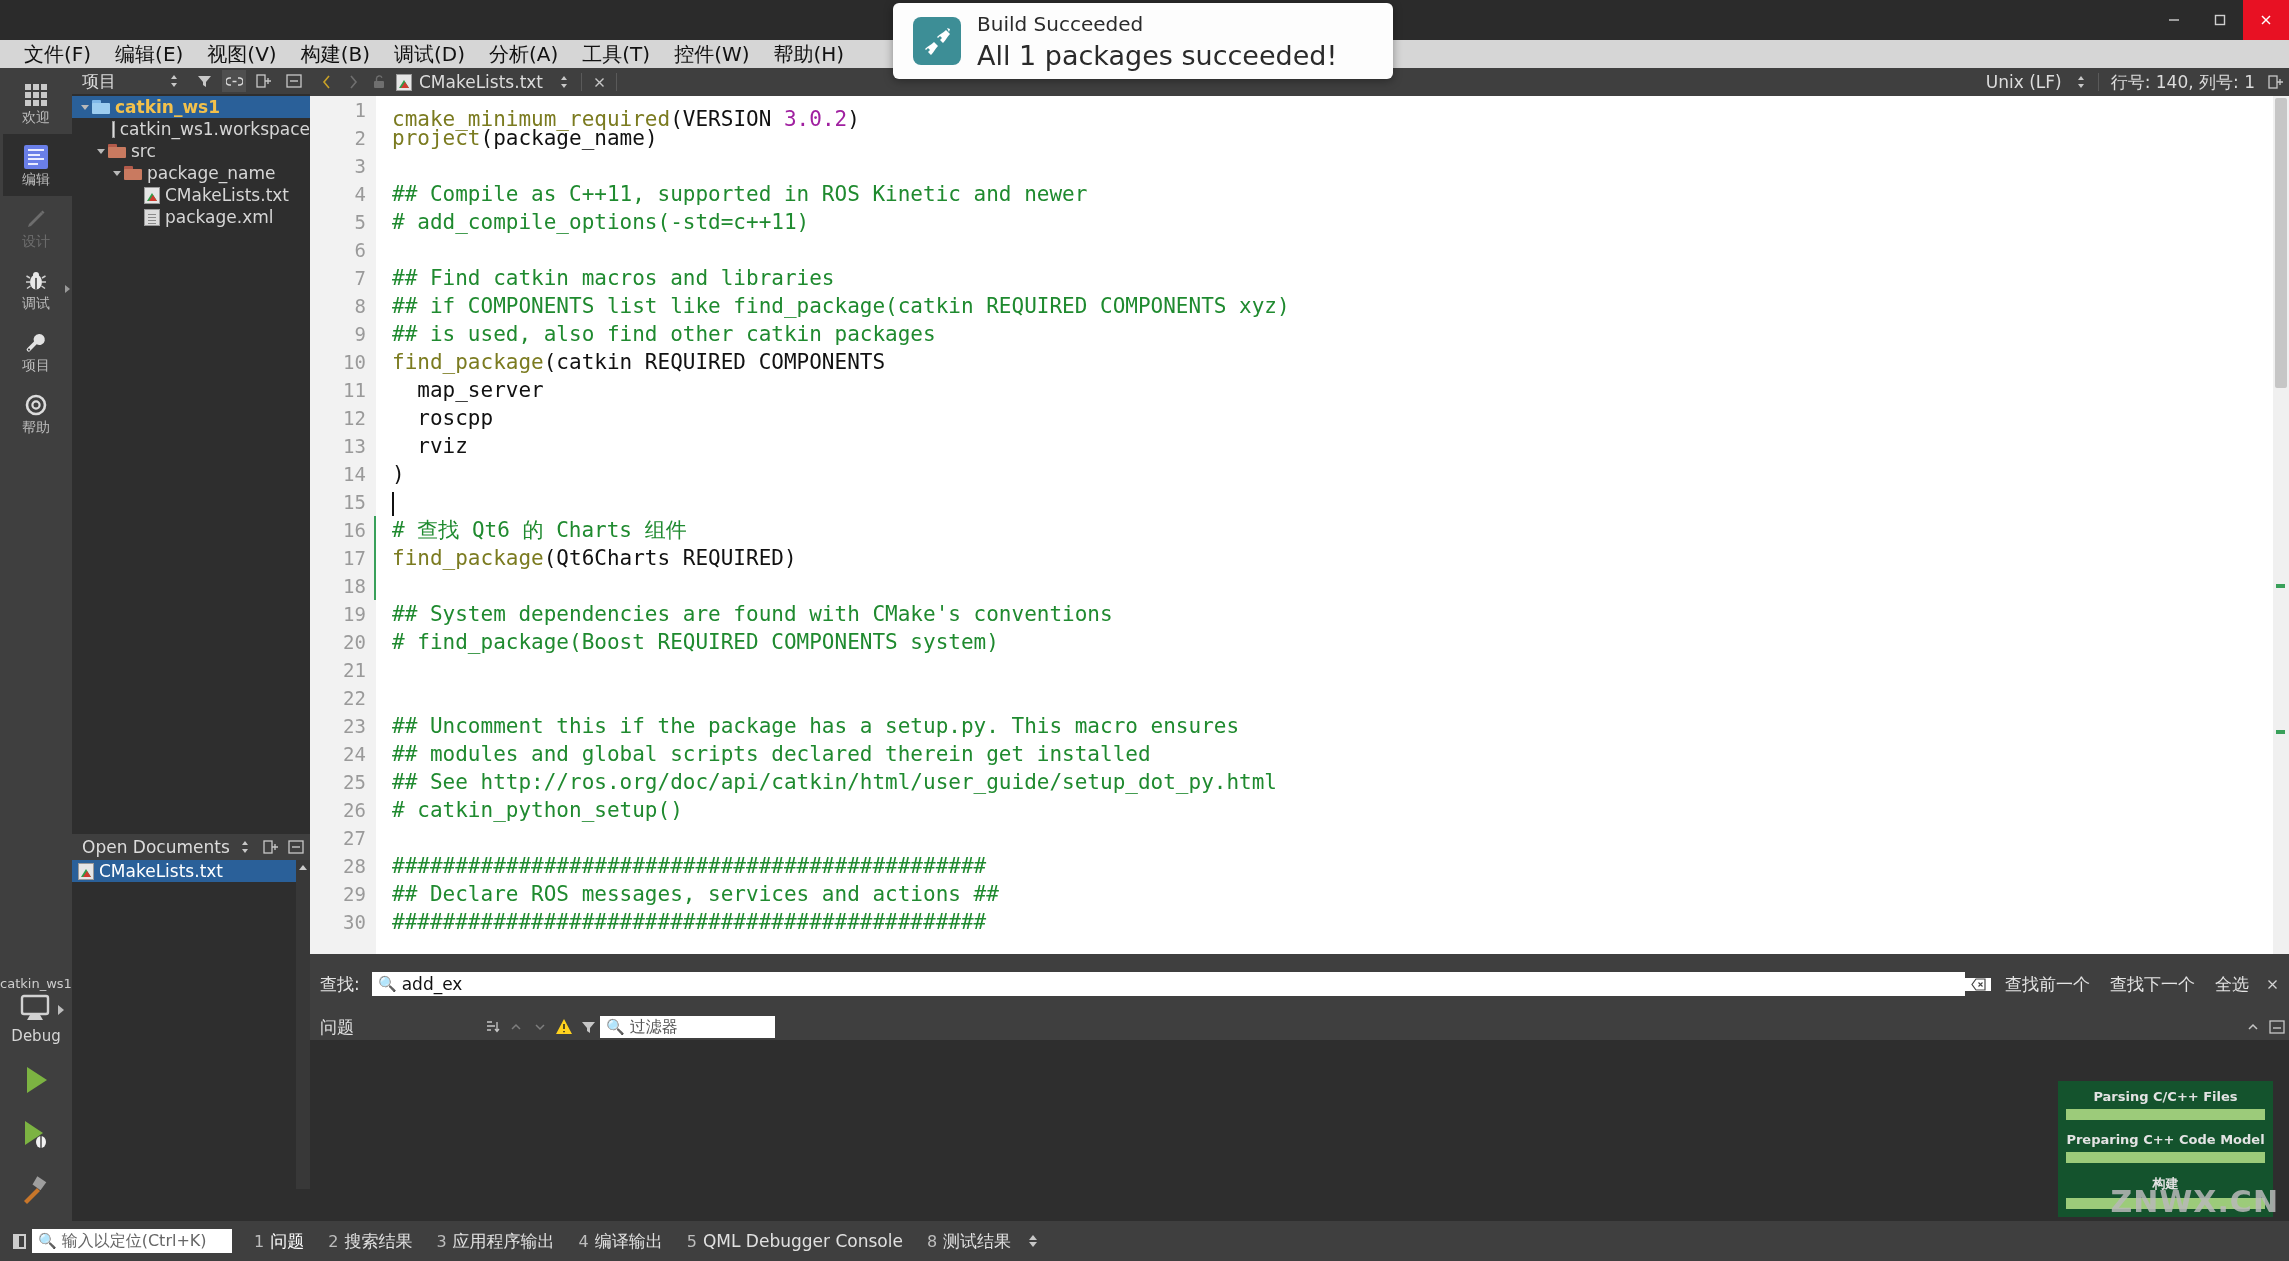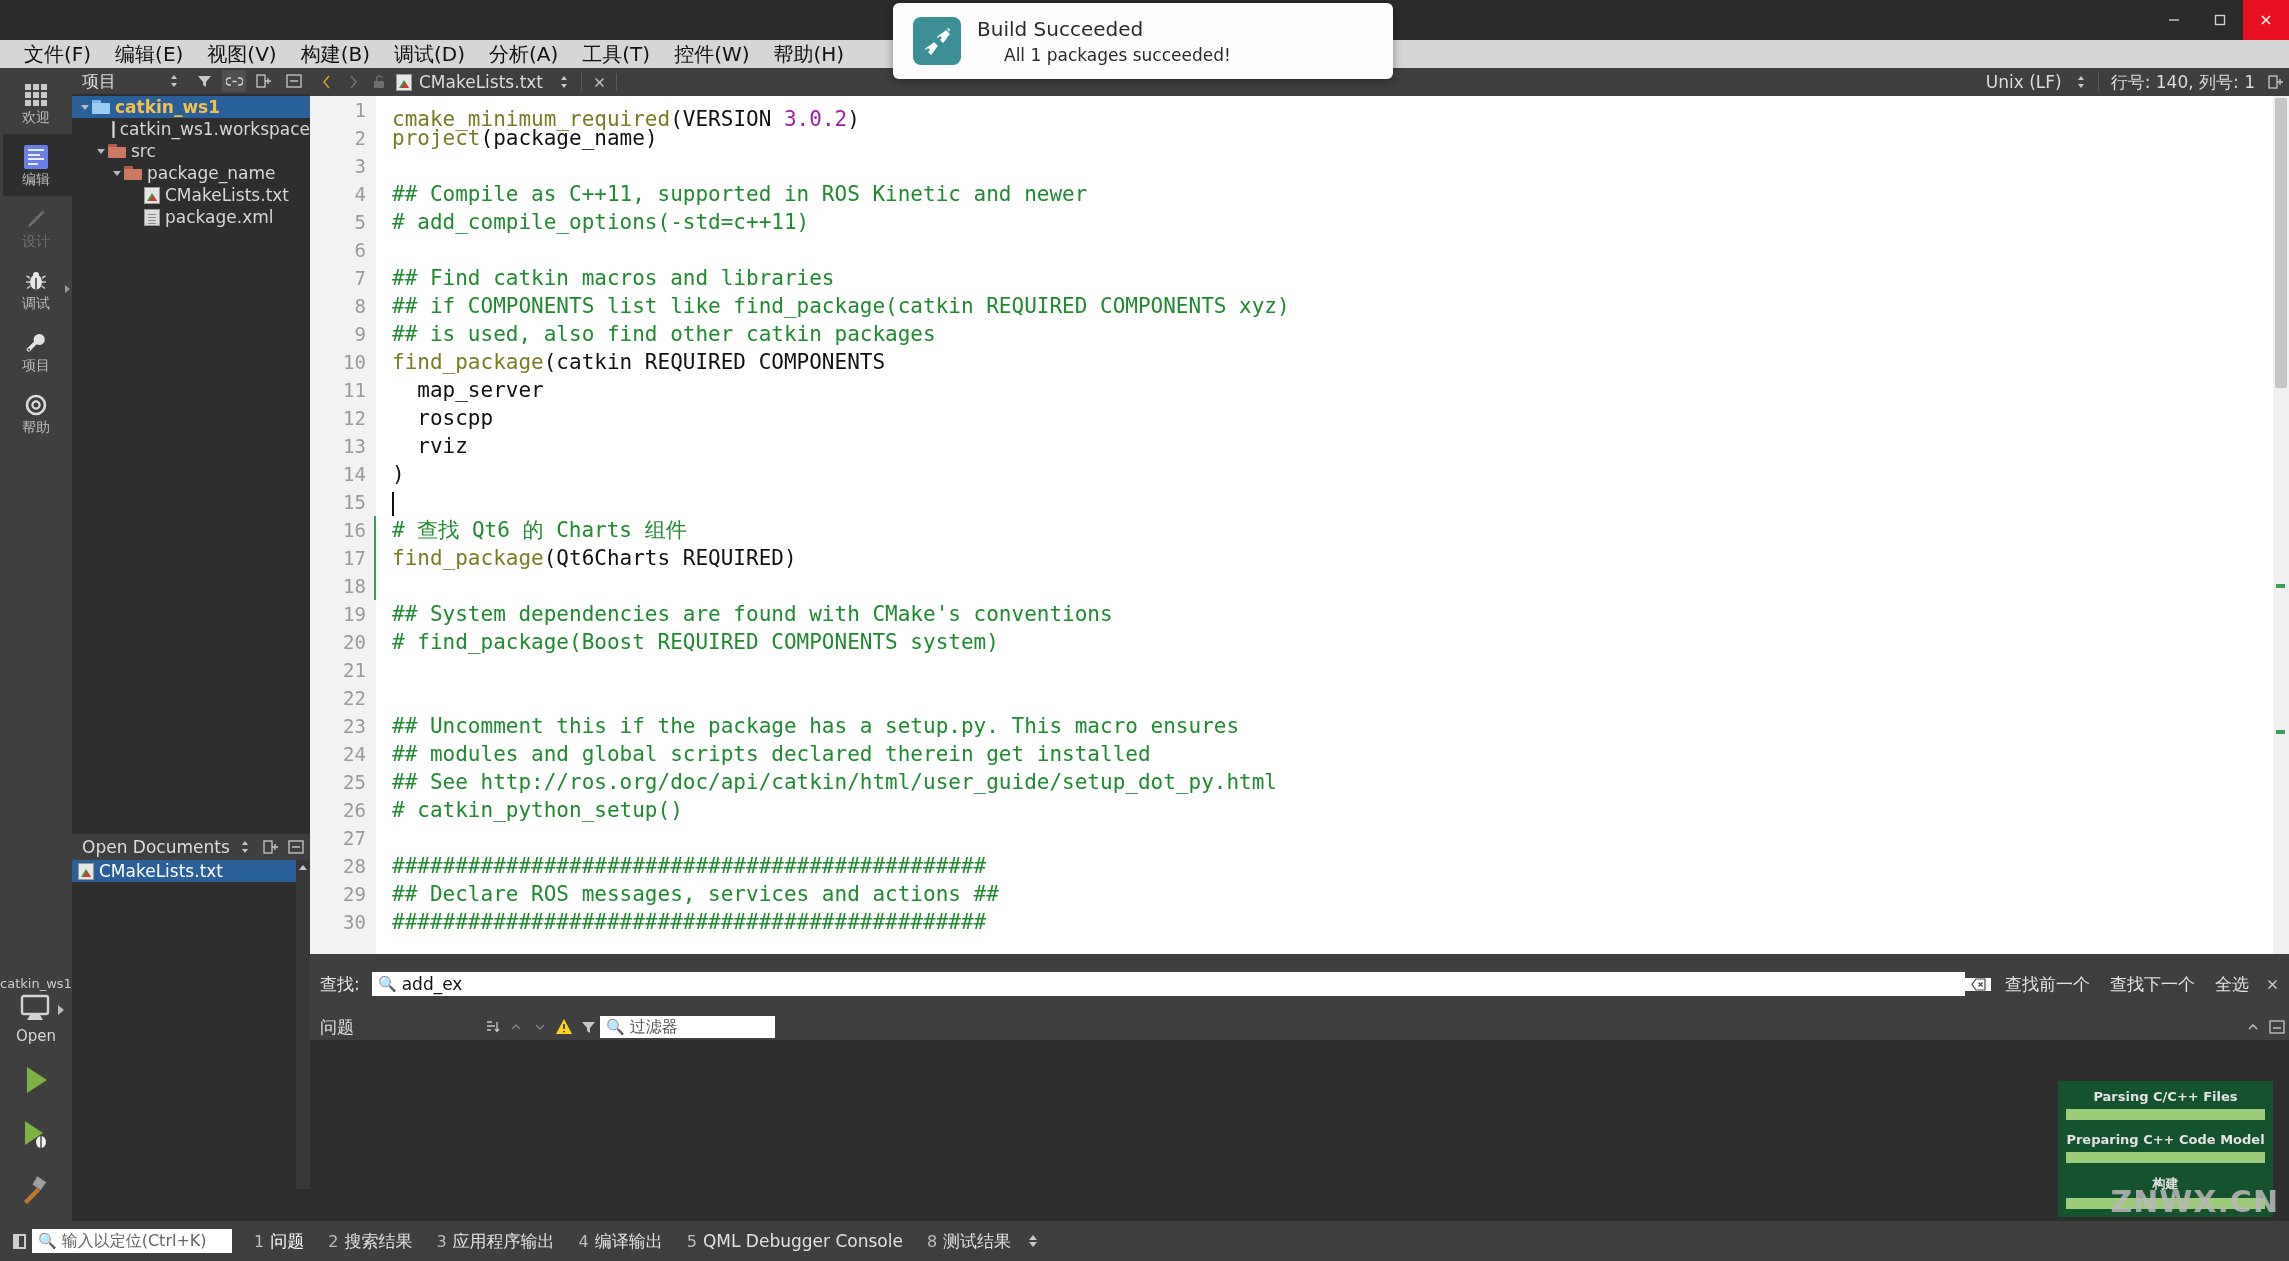--- a/index.html
+++ b/index.html
@@ -185,21 +185,21 @@
   .updown i:first-child{ border-bottom:5px solid #c7c7c7; }
   .updown i:last-child{ border-top:5px solid #c7c7c7; }
 
   
   #notif{ position:absolute; left:893px; top:3px; width:500px; height:76px; background:#fdfdfd;
     border-radius:6px; display:flex; align-items:center; gap:16px; padding:0 20px;
     box-shadow:0 2px 10px rgba(0,0,0,.35); z-index:50; }
   #notif .nicon{ width:48px;height:48px;background:#3d8e96;border-radius:8px; position:relative; flex:none;}
   #notif .ntxt{ display:flex; flex-direction:column; gap:4px; }
   #notif .ntitle{ color:#2b2b2b; font-size:20px; }
-  #notif .nsub{ color:#2b2b2b; font-size:17px;margin-left:27px; }
+  #notif .nsub{ color:#2b2b2b; font-size:27px; }
 
   .wm{ position:absolute; right:10px; bottom:42px; color:#b9b9b9; font-size:30px; font-weight:bold;
     letter-spacing:1px; opacity:.85; z-index:40;}
 
   .search-glyph{ color:#777; font-size:15px; }
 </style>
 </head>
 <body>
 
 <div id="titlebar">
@@ -309,21 +309,21 @@
 
   <div id="kitsel">
     <span class="kit-name">catkin_ws1</span>
     <span style="position:relative;">
       <svg width="40" height="32" viewBox="0 0 40 32">
         <rect x="6" y="3" width="26" height="18" rx="2" fill="none" stroke="#d2d2d2" stroke-width="2.4"></rect>
         <path d="M14 22h10l3 5H11z" fill="#d2d2d2"></path>
       </svg>
       <span style="position:absolute;right:-8px;top:12px;width:0;height:0;border-left:6px solid #bdbdbd;border-top:5px solid transparent;border-bottom:5px solid transparent;"></span>
     </span>
-    <span class="kit-target">Open</span>
+    <span class="kit-target">Debug</span>
     <span class="runbtn">
       <svg width="34" height="34" viewBox="0 0 34 34">
           <path d="M8 4l20 13L8 30z" fill="#7cb342"></path>
         </svg>
     </span>
     <span class="runbtn">
       <svg width="38" height="34" viewBox="0 0 38 34">
         <path d="M8 4l18 12L8 28z" fill="#7cb342"></path>
         <ellipse cx="24" cy="25" rx="5" ry="6" fill="#f2f2f2"></ellipse>
         <path d="M24 19v12" stroke="#3f3f3f" stroke-width="1.4"></path>

